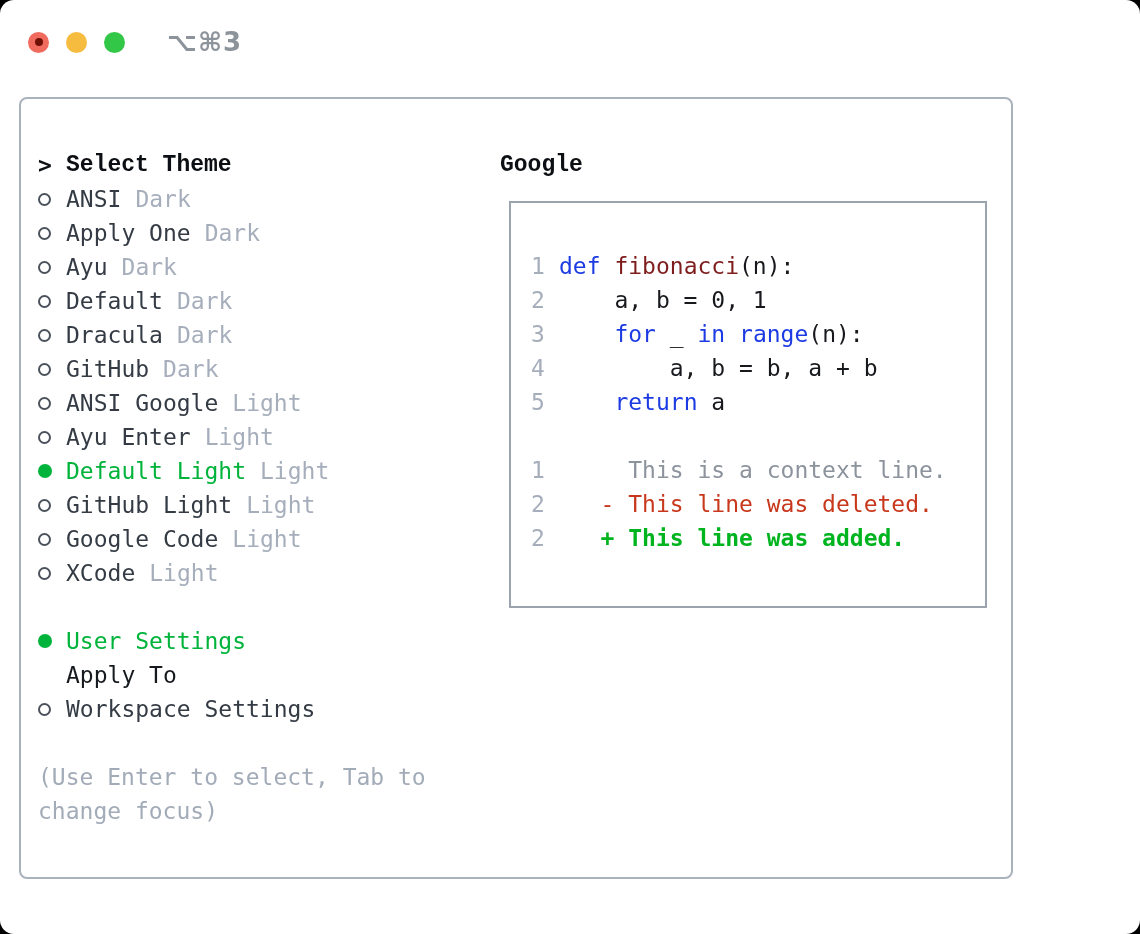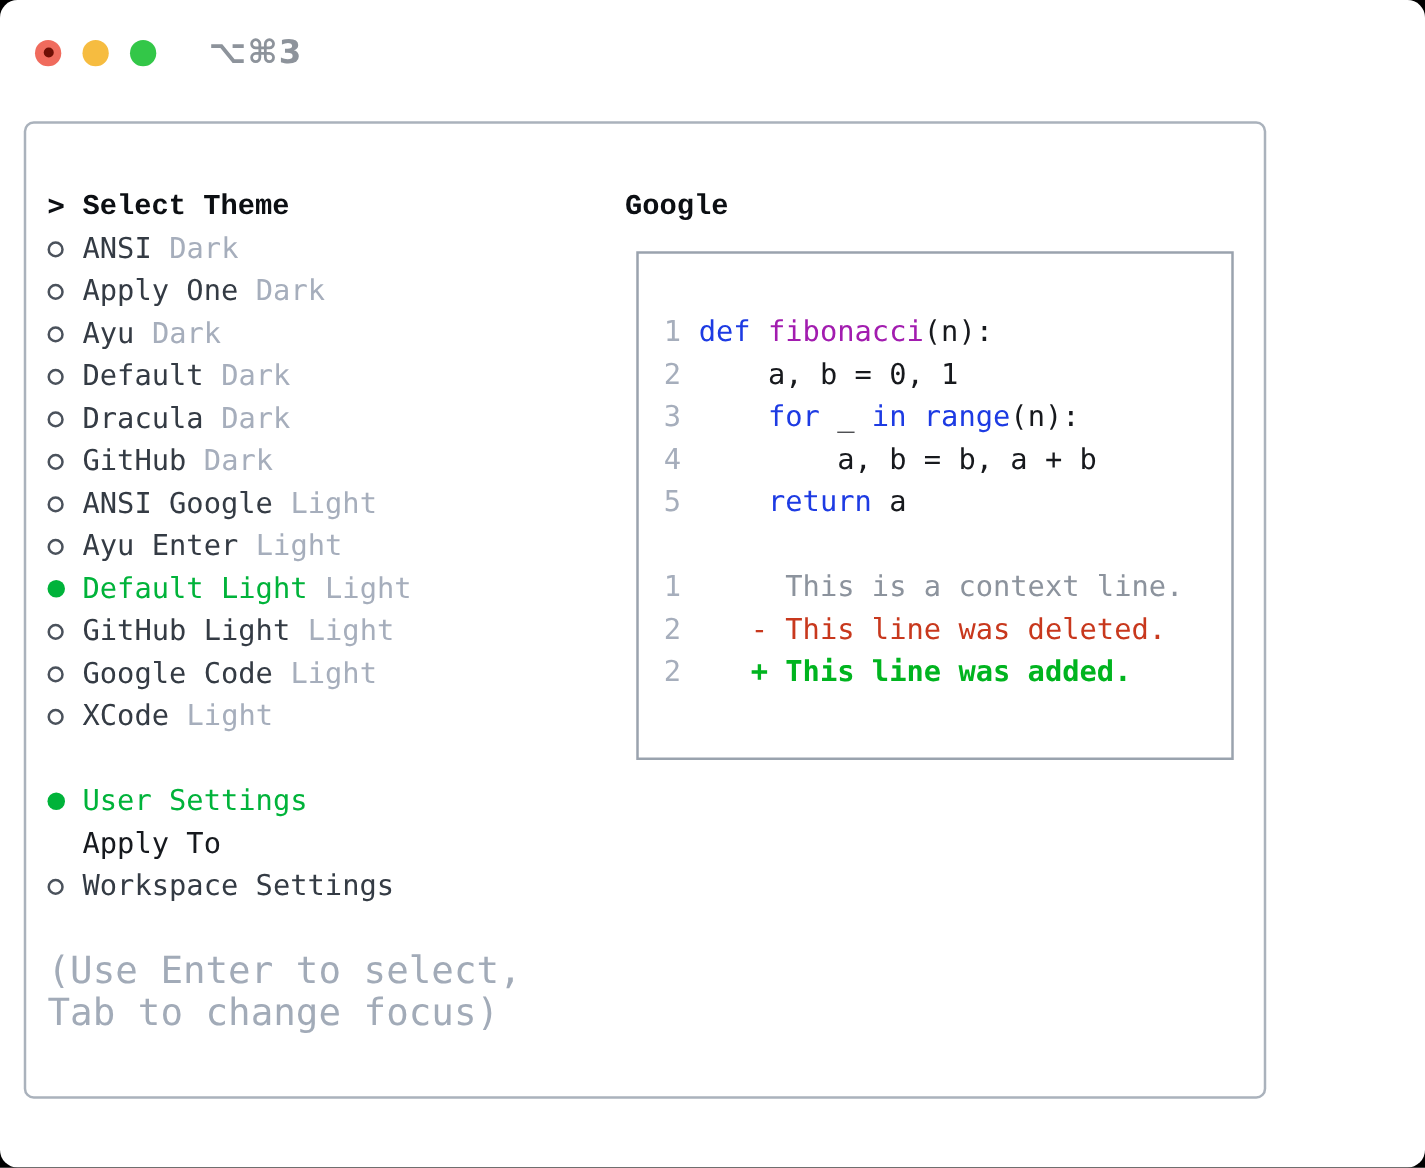--- a/index.html
+++ b/index.html
@@ -31,29 +31,29 @@
   .subheading { color:#16191e; }
   .ring { width:12px; height:12px; border:2px solid #4b525c; border-radius:50%; box-sizing:border-box;
     width:13px; height:13px; }
   .dot { width:14px; height:14px; border-radius:50%; background:#00b33a; }
   .name { color:#343b44; }
   .item.selected .name { color:#00b33a; }
   .variant { color:#a6aebc; margin-left:14px; }
   .optname { color:#343b44; }
   .apply.selected .optname { color:#00b33a; }
   .spacer { height:34px; }
-  .hint { margin-top:34px; width:440px; color:#a2abb8; font-size:30px; line-height:34px; }
+  .hint { margin-top:34px; width:440px; color:#a2abb8; font-size:23px; line-height:34px; }
   
   .preview-box { margin-top:19px; margin-left:9px; width:478px; height:407px;
     border:2px solid #9aa3ae; box-sizing:border-box; padding:46px 0 0 20px; background:#fff; }
   .prow { display:flex; align-items:center; height:34px; }
   .ln { width:14px; flex:0 0 14px; color:#a6aebc; }
   .codetext { padding-left:14px; white-space:pre; color:#17191d; }
   .kw { color:#1d3be3; }
-  .fn { color:#a21caf;margin-top:48px; }
+  .fn { color:#7f1d1d;margin-top:48px; }
   .pl { color:#17191d; }
   .ctx { color:#8c939d; }
   .del { color:#c8381d; }
   .add { color:#00b41f;font-weight:bold; }
 </style>
 </head>
 <body>
 
 <div class="screen">
 

